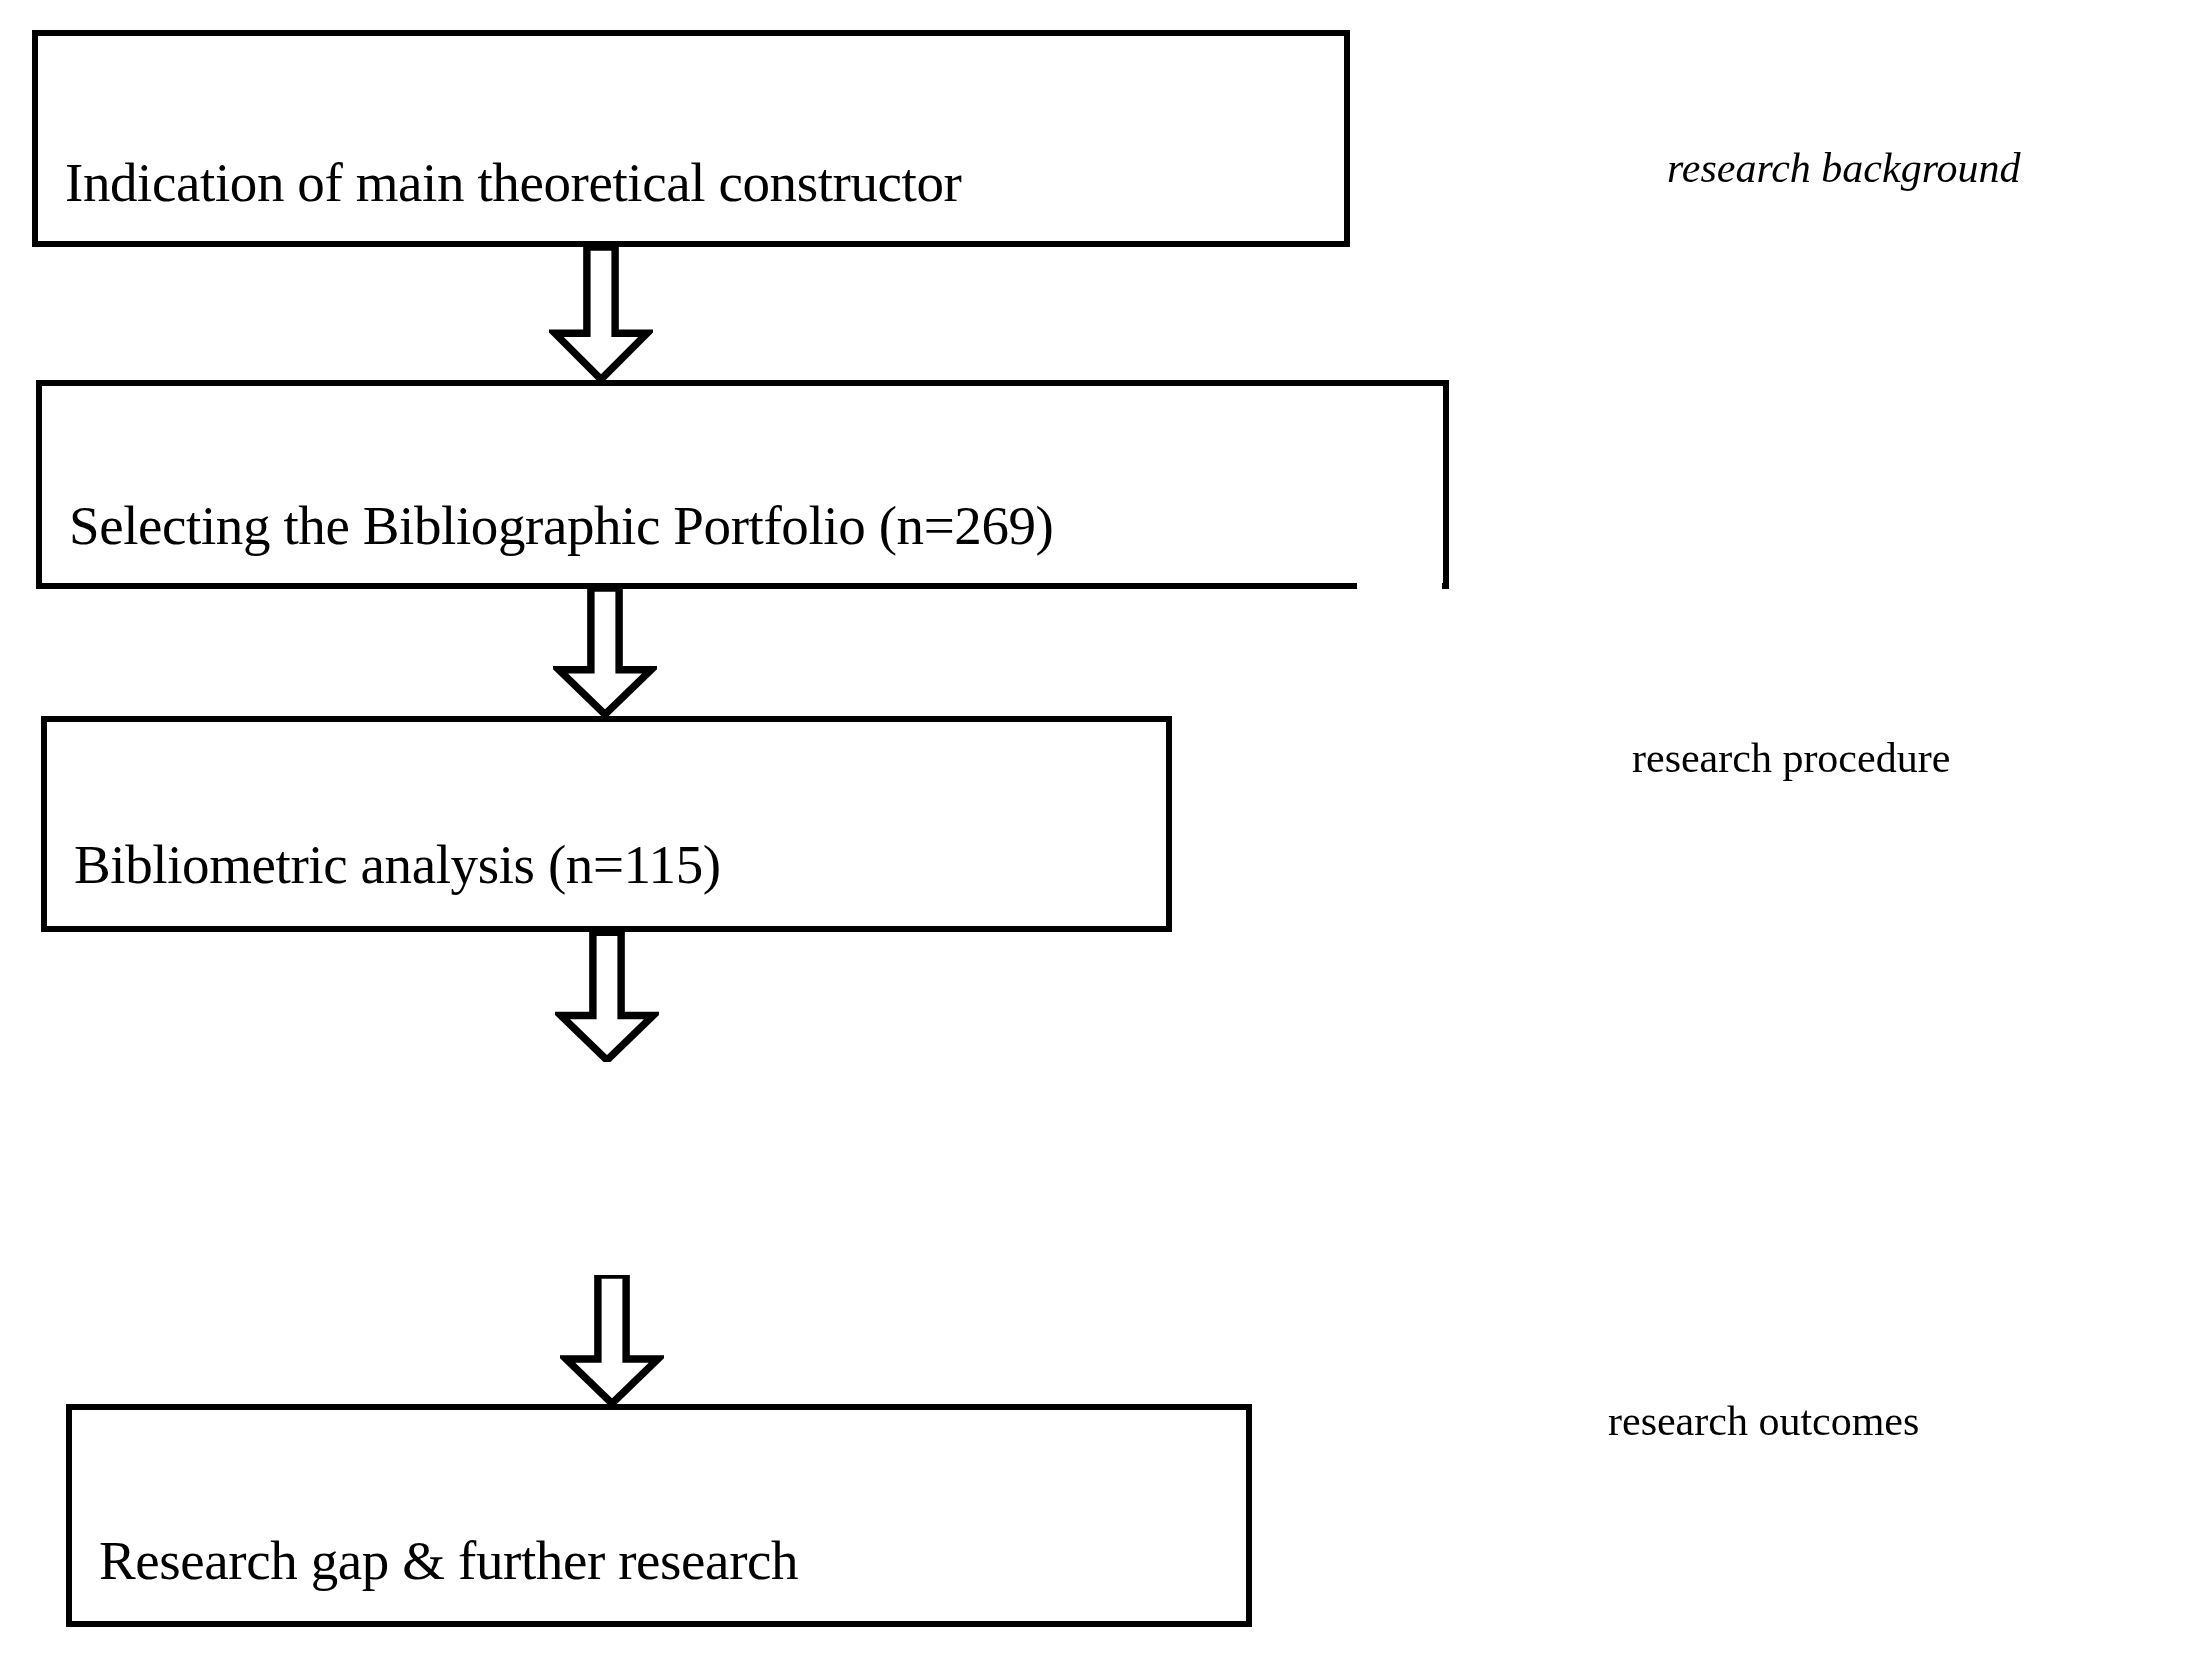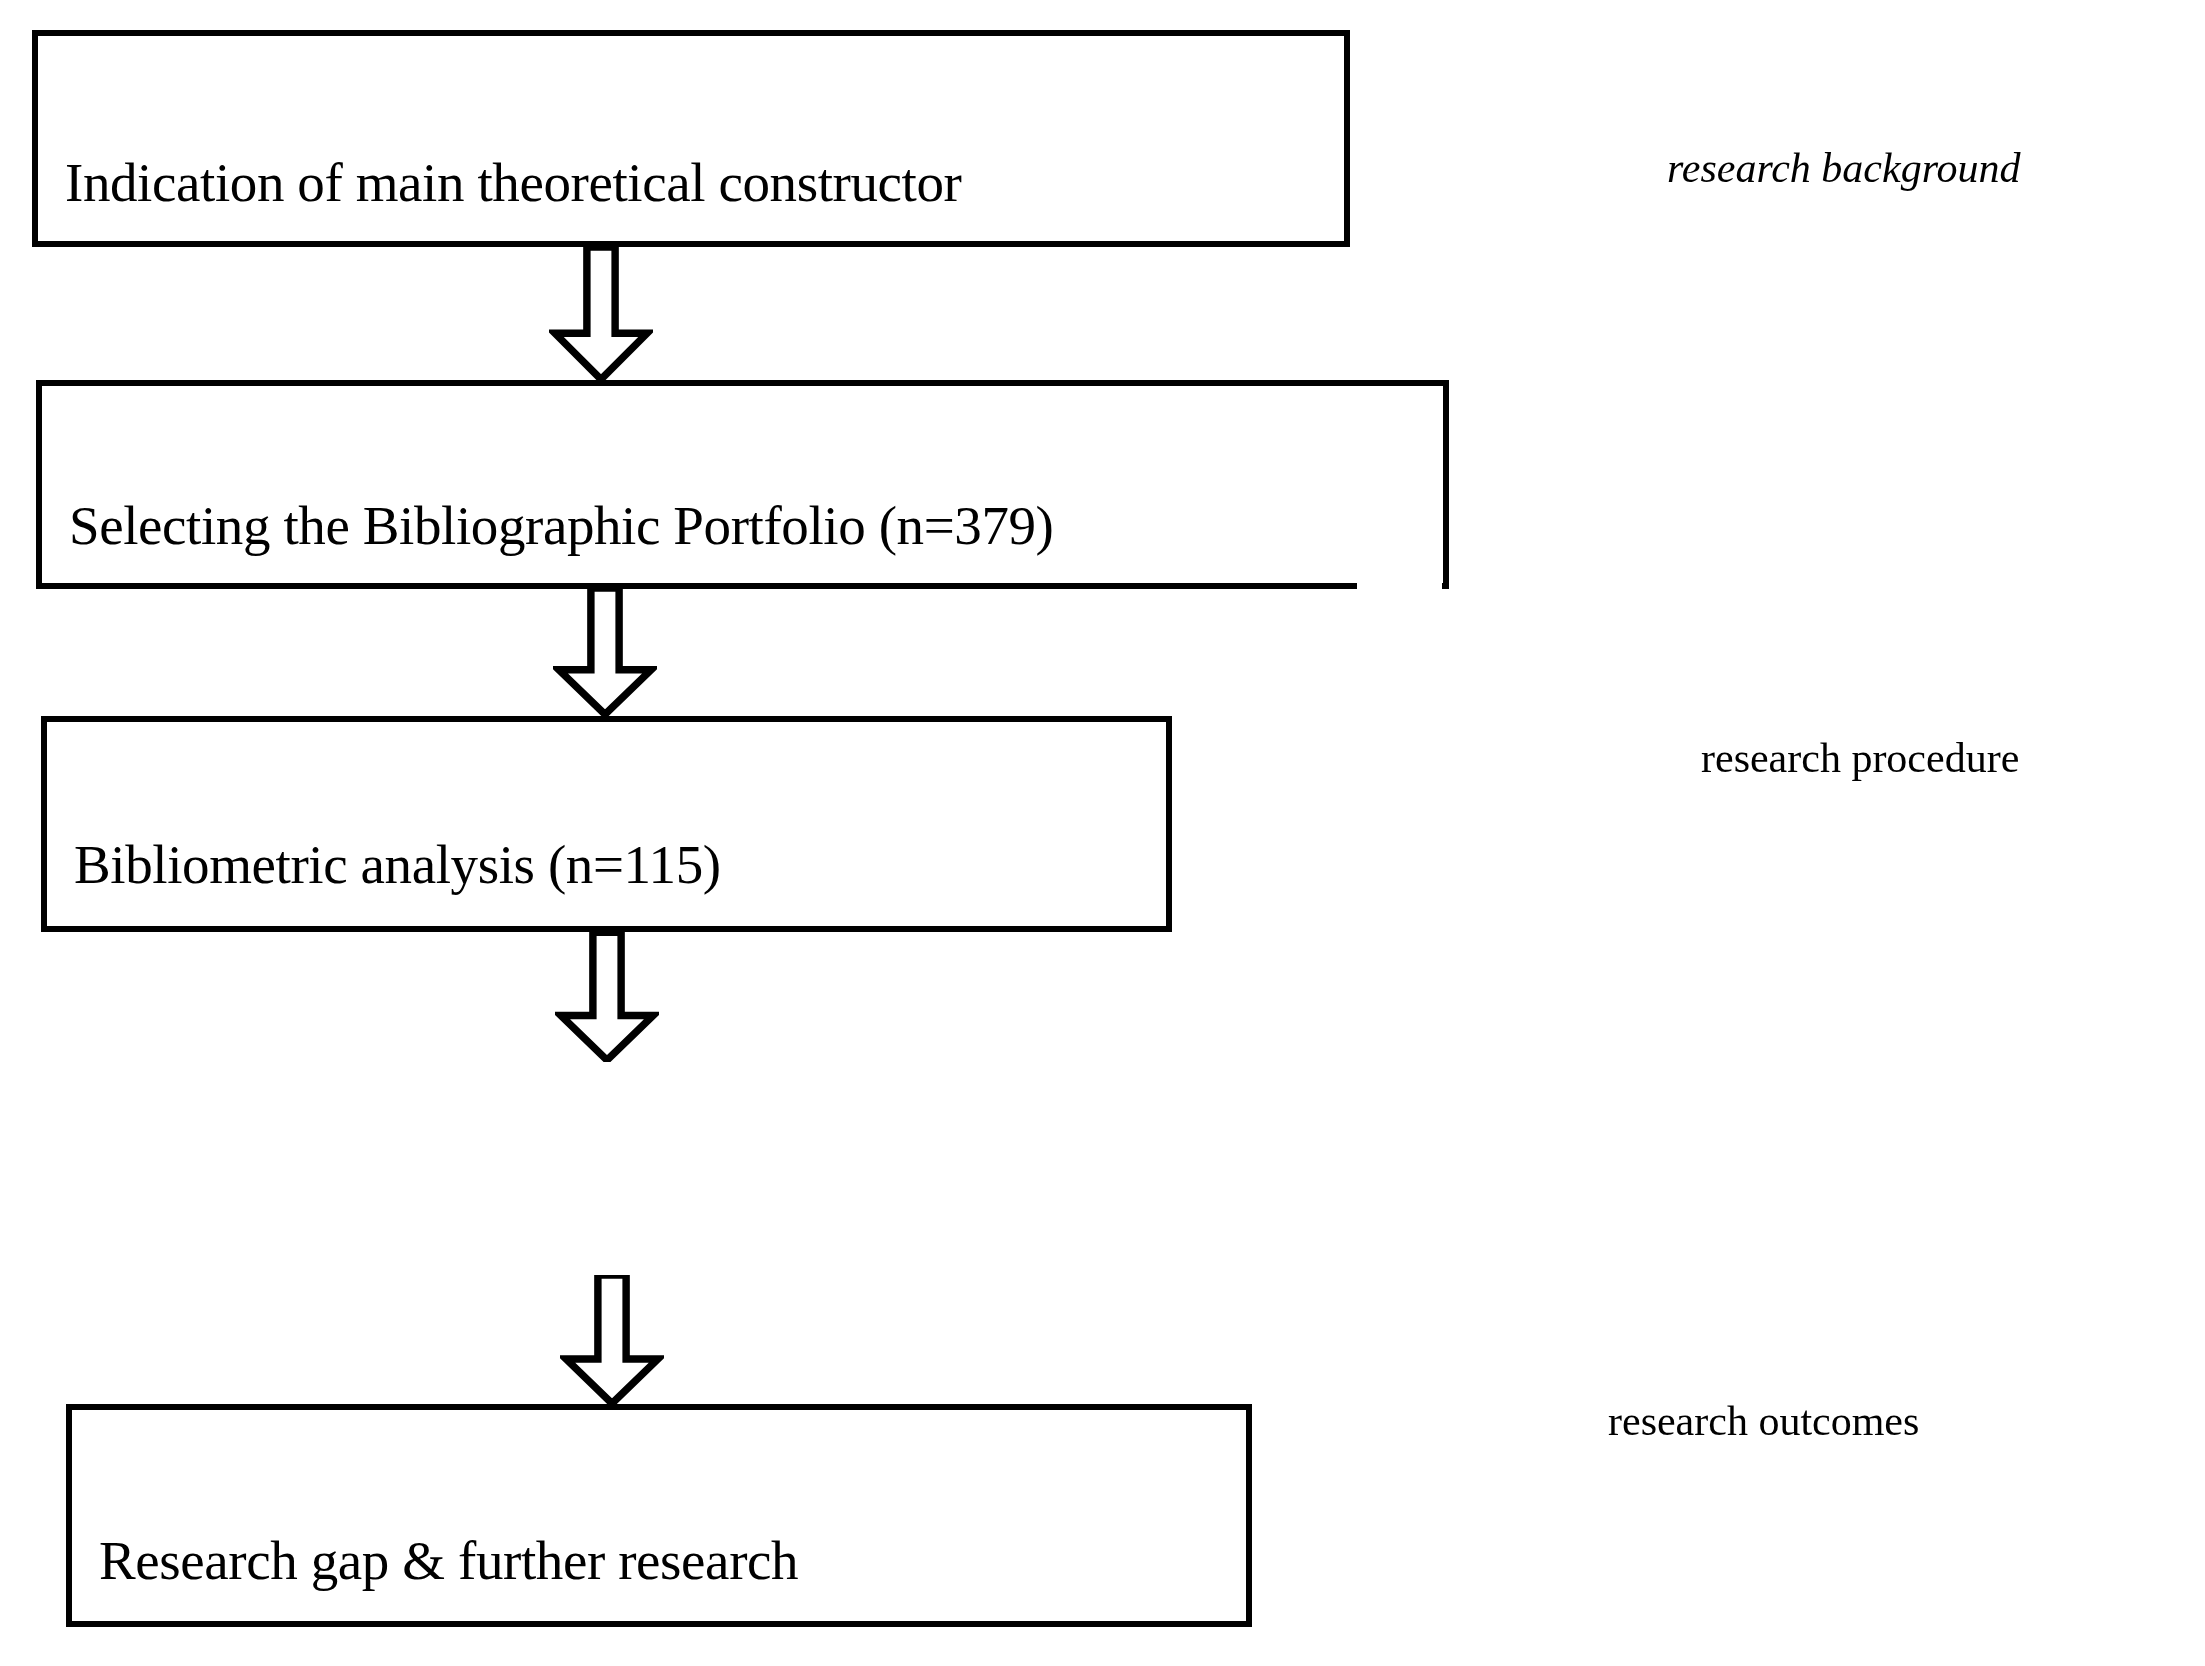--- a/index.html
+++ b/index.html
@@ -74,40 +74,40 @@
   
   .stage-label {
     position: absolute;
     white-space: nowrap;
     color: #000000;
     font-family: "Liberation Serif", "DejaVu Serif", serif;
     font-size: 42px;
     line-height: 1;
   }
   #stage-label-background { left: 1667px; top: 147px; font-style: italic; }
-  #stage-label-procedure  { left: 1701px; top: 737px; font-style: normal; }
+  #stage-label-procedure  { left: 1632px; top: 737px; font-style: normal; }
   #stage-label-outcomes   { left: 1608px; top: 1400px; font-style: normal; }
 </style>
 </head>
 <body>
 
 <div id="canvas">
 
   <div class="box" id="box-1">
     <span class="box-label">Indication of main theoretical constructor</span>
   </div>
 
   <div class="arrow" id="arrow-1">
     <svg viewBox="0 0 140 180" width="104" height="134" aria-hidden="true">
       <polygon points="51,0 89,0 89,116 132,116 70,178 8,116 51,116" fill="#ffffff" stroke="#000000" stroke-width="10" stroke-linejoin="miter"></polygon>
     </svg>
   </div>
 
   <div class="box" id="box-2">
-    <span class="box-label">Selecting the Bibliographic Portfolio (n=379)</span>
+    <span class="box-label">Selecting the Bibliographic Portfolio (n=269)</span>
   </div>
   <div id="box-2-bottom-nick"></div>
 
   <div class="arrow" id="arrow-2">
     <svg viewBox="0 0 140 172" width="104" height="128" aria-hidden="true">
       <polygon points="51,0 89,0 89,110 132,110 70,170 8,110 51,110" fill="#ffffff" stroke="#000000" stroke-width="10" stroke-linejoin="miter"></polygon>
     </svg>
   </div>
 
   <div class="box" id="box-3">

